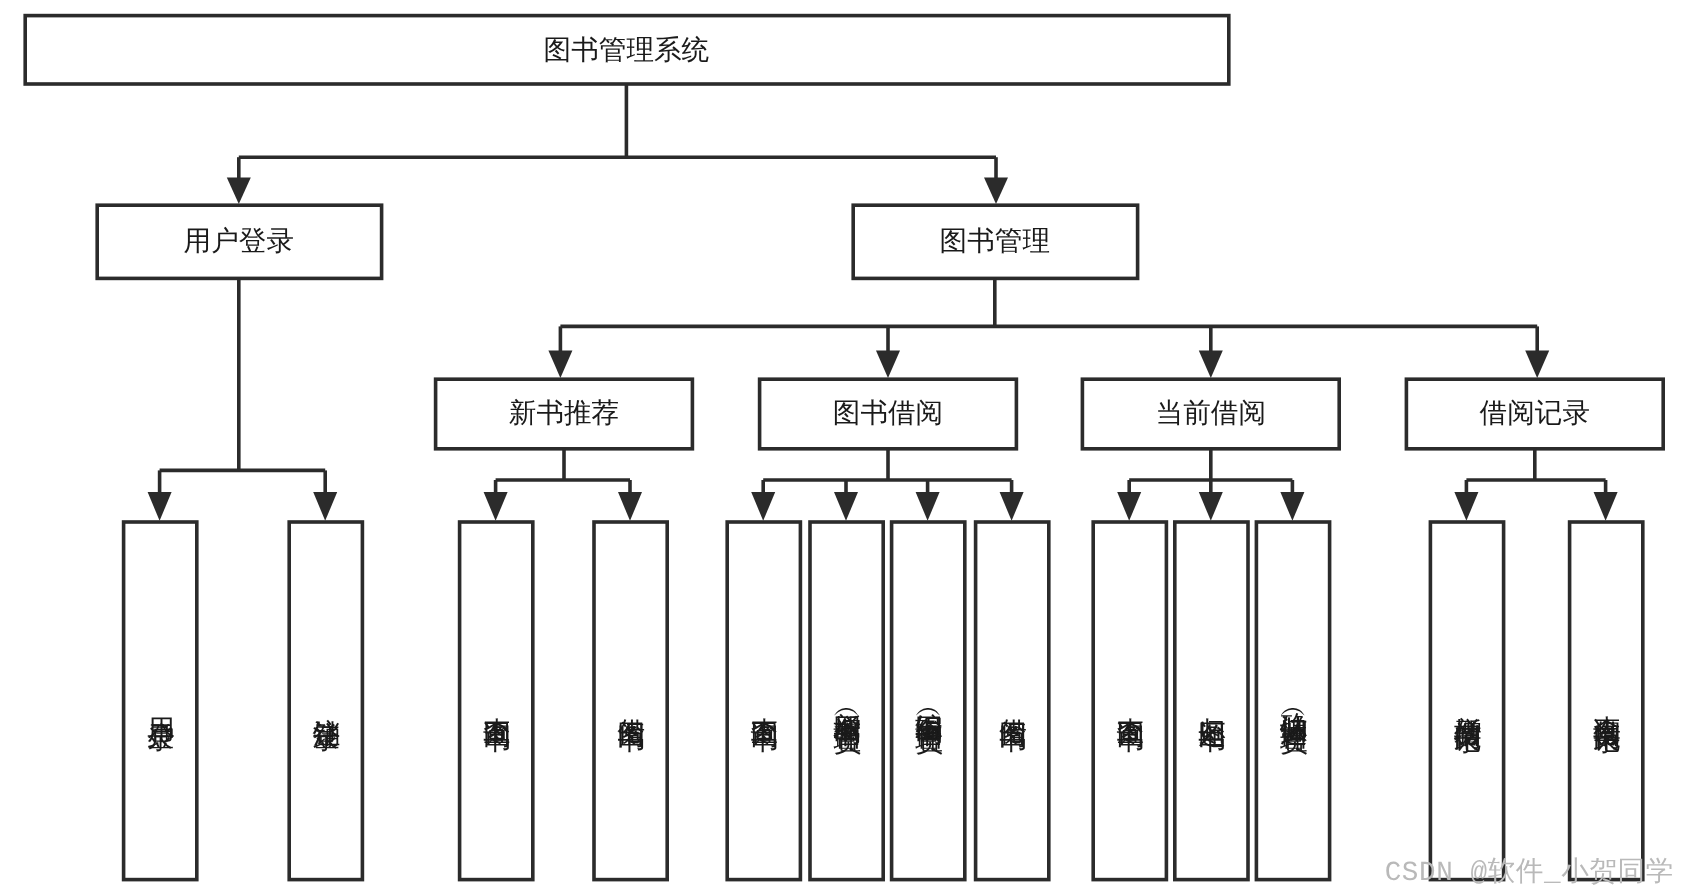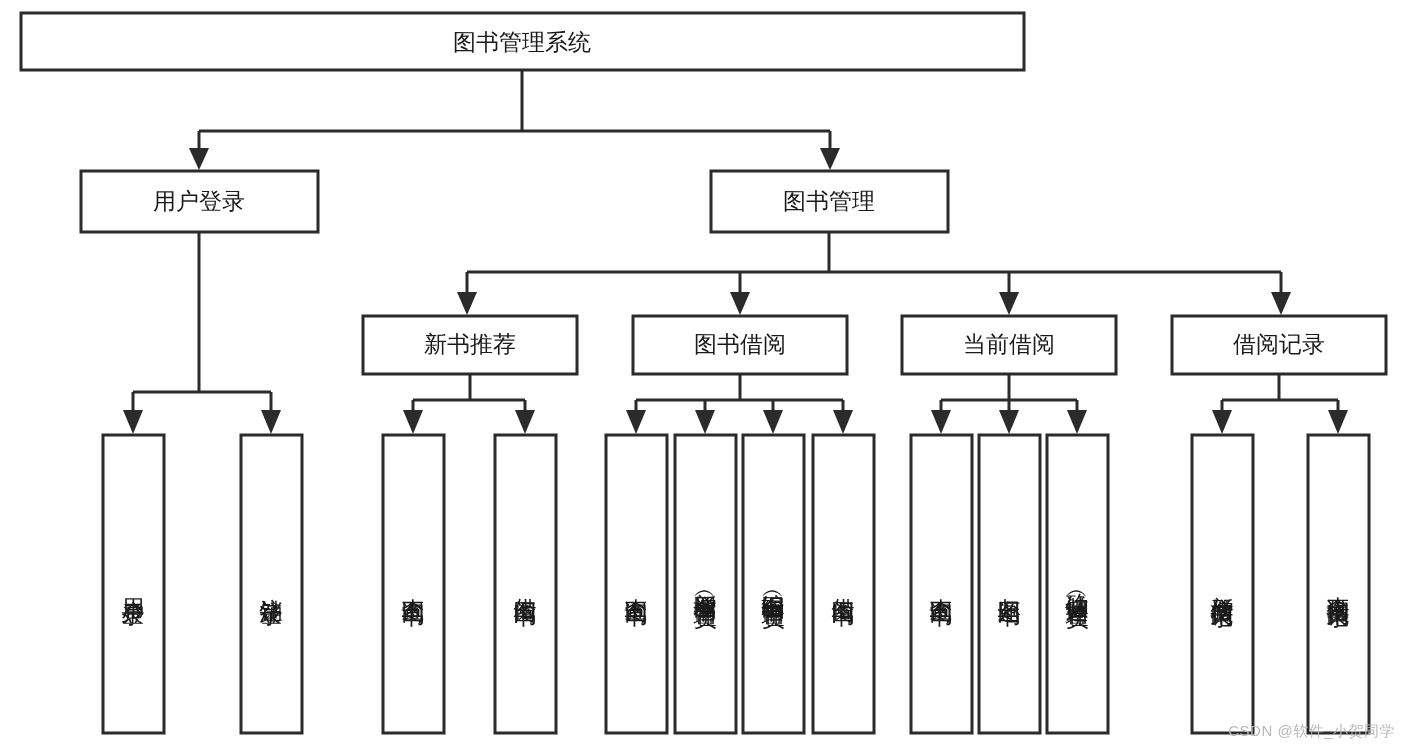--- a/index.html
+++ b/index.html
@@ -62,22 +62,22 @@
     justify-content: center;
     text-align: center;
     white-space: pre;
     pointer-events: none;
     user-select: none;
   }
   .watermark {
     position: absolute;
     right: 10px;
     bottom: 6px;
-    font-family: Liberation Sans, sans-serif;
-    font-size: 15px;
+    font-family: Liberation Mono, monospace;
+    font-size: 23px;
     color: #b9b9b9;
     letter-spacing: 0.5px;
     white-space: nowrap;
   }
 </style>
 </head>
 <body>
 
 <div id="diagram-root">
 

